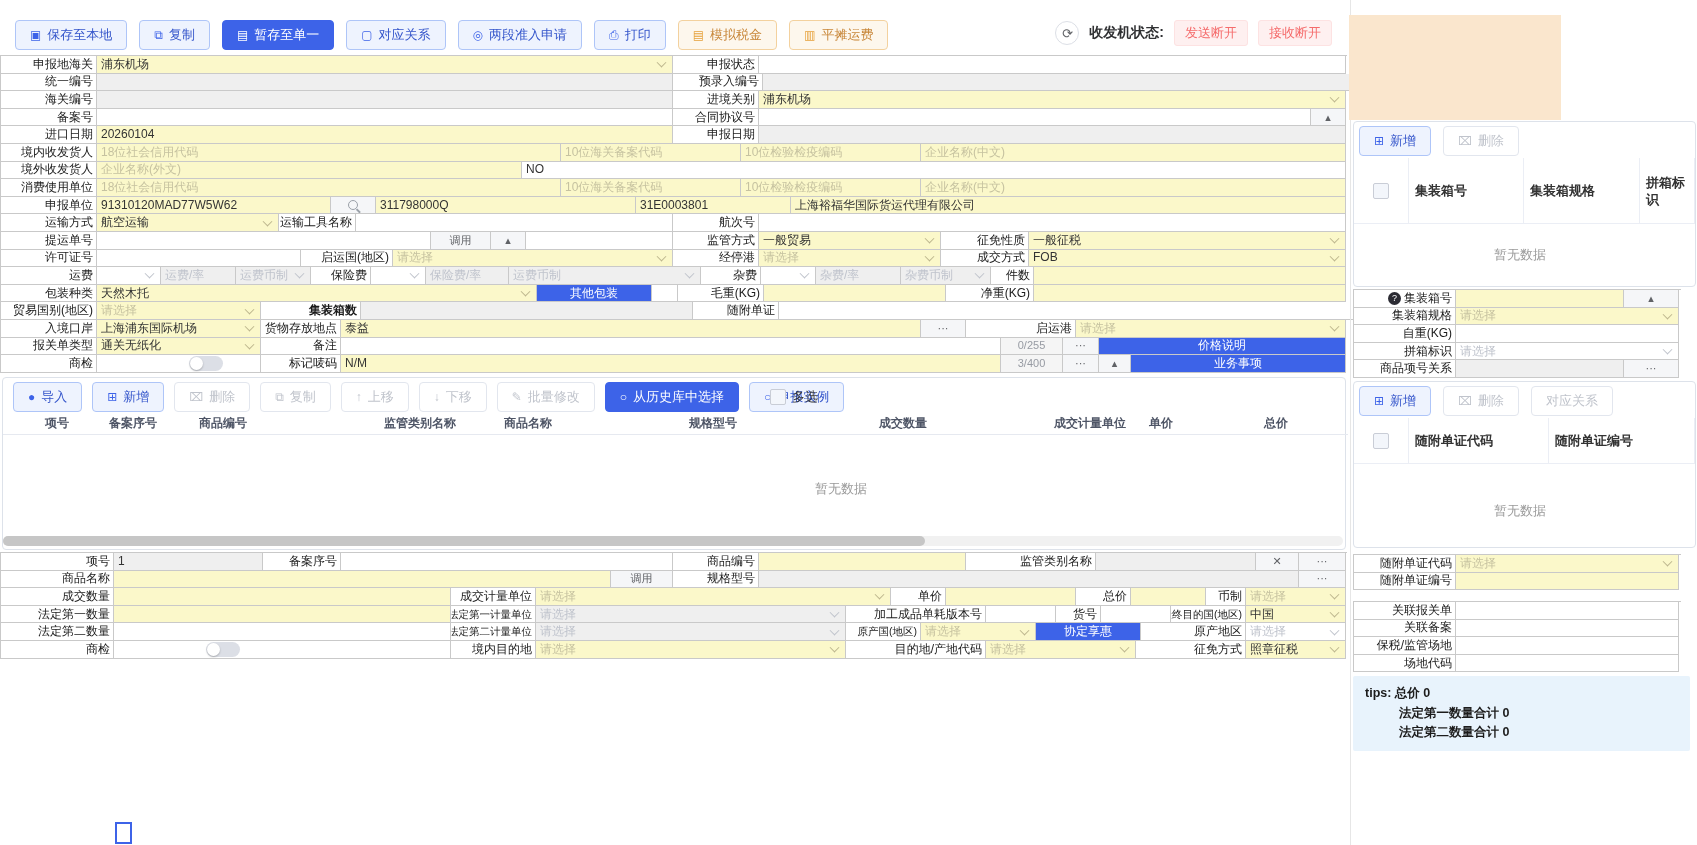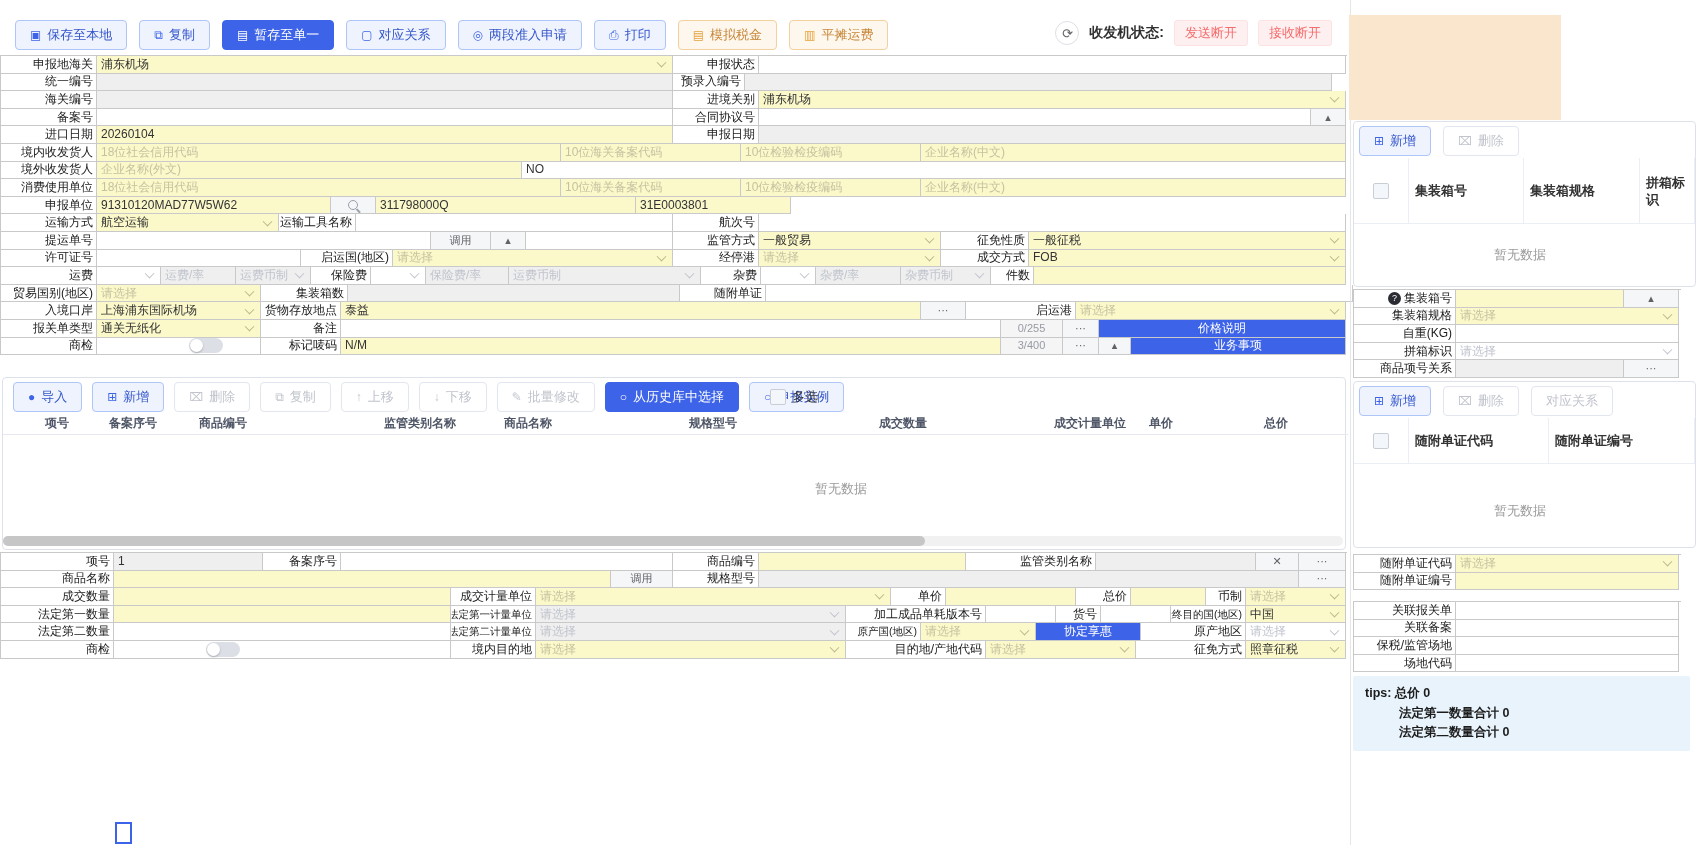--- a/index.html
+++ b/index.html
@@ -122,21 +122,21 @@
         <div class="cell c-lab" style="width: 86px;">
           <span>申报状态</span>
         </div>
         <div class="cell c-in bg-w" style="width: 587px;"></div>
       </div>
       <div class="frow">
         <div class="cell c-lab" style="width: 96px;">
           <span>统一编号</span>
         </div>
         <div class="cell c-in bg-g" style="width: 576px;"></div>
-        <div class="cell c-lab" style="width: 72px;">
+        <div class="cell c-lab" style="width: 90px;">
           <span>预录入编号</span>
         </div>
         <div class="cell c-in bg-g" style="width: 587px;"></div>
       </div>
       <div class="frow">
         <div class="cell c-lab" style="width: 96px;">
           <span>海关编号</span>
         </div>
         <div class="cell c-in bg-g" style="width: 576px;"></div>
         <div class="cell c-lab" style="width: 86px;">
@@ -226,20 +226,23 @@
         </div>
         <div class="cell c-btn" style="width: 45px;">
           <div class="mag"></div>
         </div>
         <div class="cell c-in bg-y" style="width: 260px;">
           <span class="val">311798000Q</span>
         </div>
         <div class="cell c-in bg-y" style="width: 155px;">
           <span class="val">31E0003801</span>
         </div>
+        <div class="cell c-in bg-y" style="width: 555px;">
+          <span class="val">上海裕福华国际货运代理有限公司</span>
+        </div>
       </div>
       <div class="frow">
         <div class="cell c-lab" style="width: 96px;">
           <span>运输方式</span>
         </div>
         <div class="cell c-in c-sel bg-y" style="width: 182px;">
           <span class="val">航空运输</span>
           <div class="chev"></div>
         </div>
         <div class="cell c-lab" style="width: 77px;">
@@ -345,27 +348,48 @@
           <span class="ph">杂费币制</span>
           <div class="chev"></div>
         </div>
         <div class="cell c-lab" style="width: 43px;">
           <span>件数</span>
         </div>
         <div class="cell c-in bg-y" style="width: 312px;"></div>
       </div>
       <div class="frow">
         <div class="cell c-lab" style="width: 96px;">
+          <span>包装种类</span>
+        </div>
+        <div class="cell c-in c-sel bg-y" style="width: 440px;">
+          <span class="val">天然木托</span>
+          <div class="chev"></div>
+        </div>
+        <div class="cell c-blue" style="width: 115px;">
+          <span>其他包装</span>
+        </div>
+        <div class="cell c-sp" style="width: 26px;"></div>
+        <div class="cell c-lab" style="width: 86px;">
+          <span>毛重(KG)</span>
+        </div>
+        <div class="cell c-in bg-y" style="width: 182px;"></div>
+        <div class="cell c-lab" style="width: 88px;">
+          <span>净重(KG)</span>
+        </div>
+        <div class="cell c-in bg-y" style="width: 312px;"></div>
+      </div>
+      <div class="frow">
+        <div class="cell c-lab" style="width: 96px;">
           <span>贸易国别(地区)</span>
         </div>
         <div class="cell c-in c-sel bg-y" style="width: 164px;">
           <span class="ph">请选择</span>
           <div class="chev"></div>
         </div>
-        <div class="cell c-lab" style="width: 87px;">
+        <div class="cell c-lab" style="width: 100px; font-weight: bold;">
           <span>集装箱数</span>
         </div>
         <div class="cell c-in bg-g" style="width: 332px;"></div>
         <div class="cell c-lab" style="width: 86px;">
           <span>随附单证</span>
         </div>
         <div class="cell c-in bg-w" style="width: 587px;"></div>
       </div>
       <div class="frow">
         <div class="cell c-lab" style="width: 96px;">

